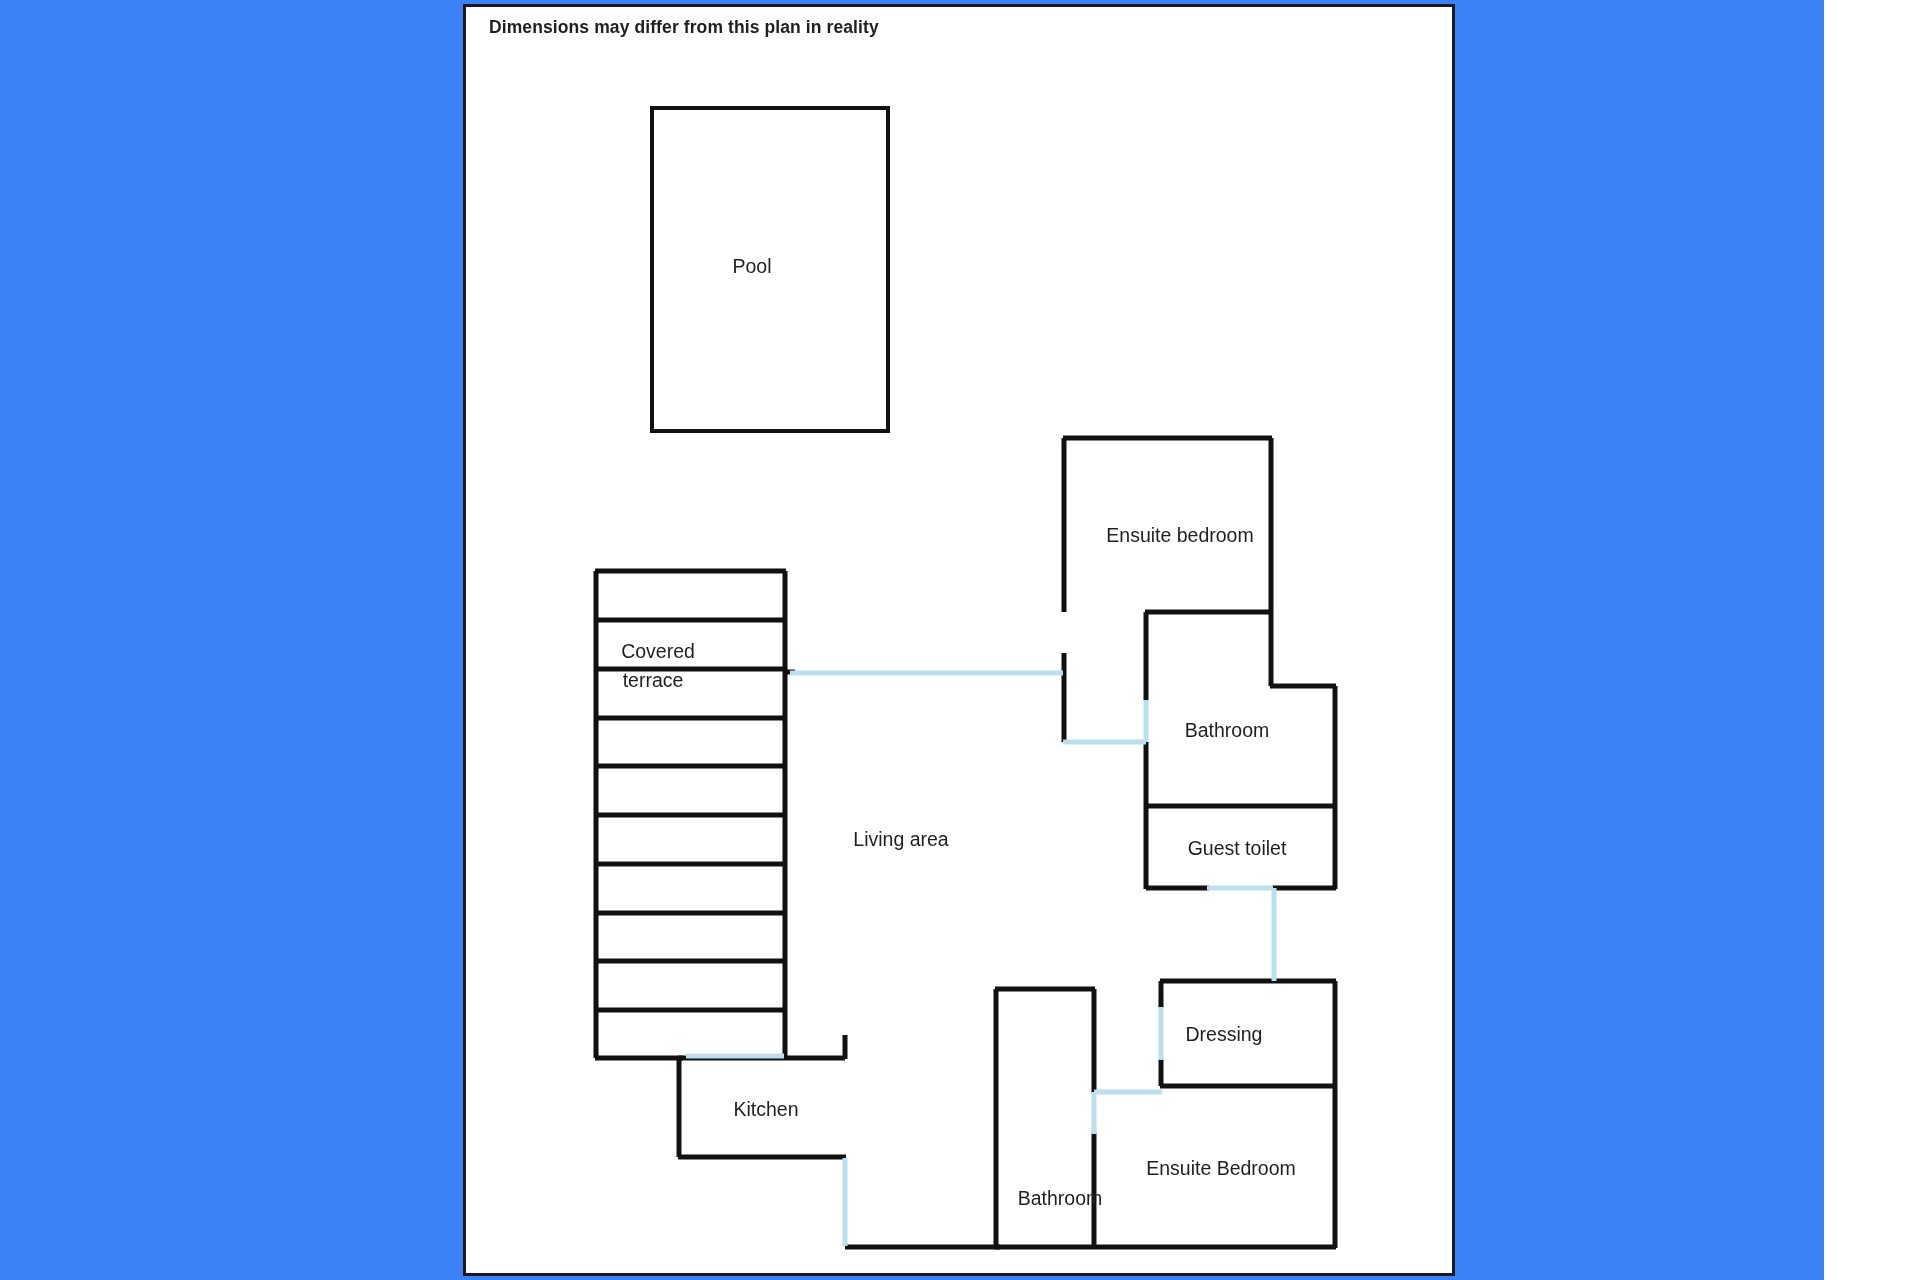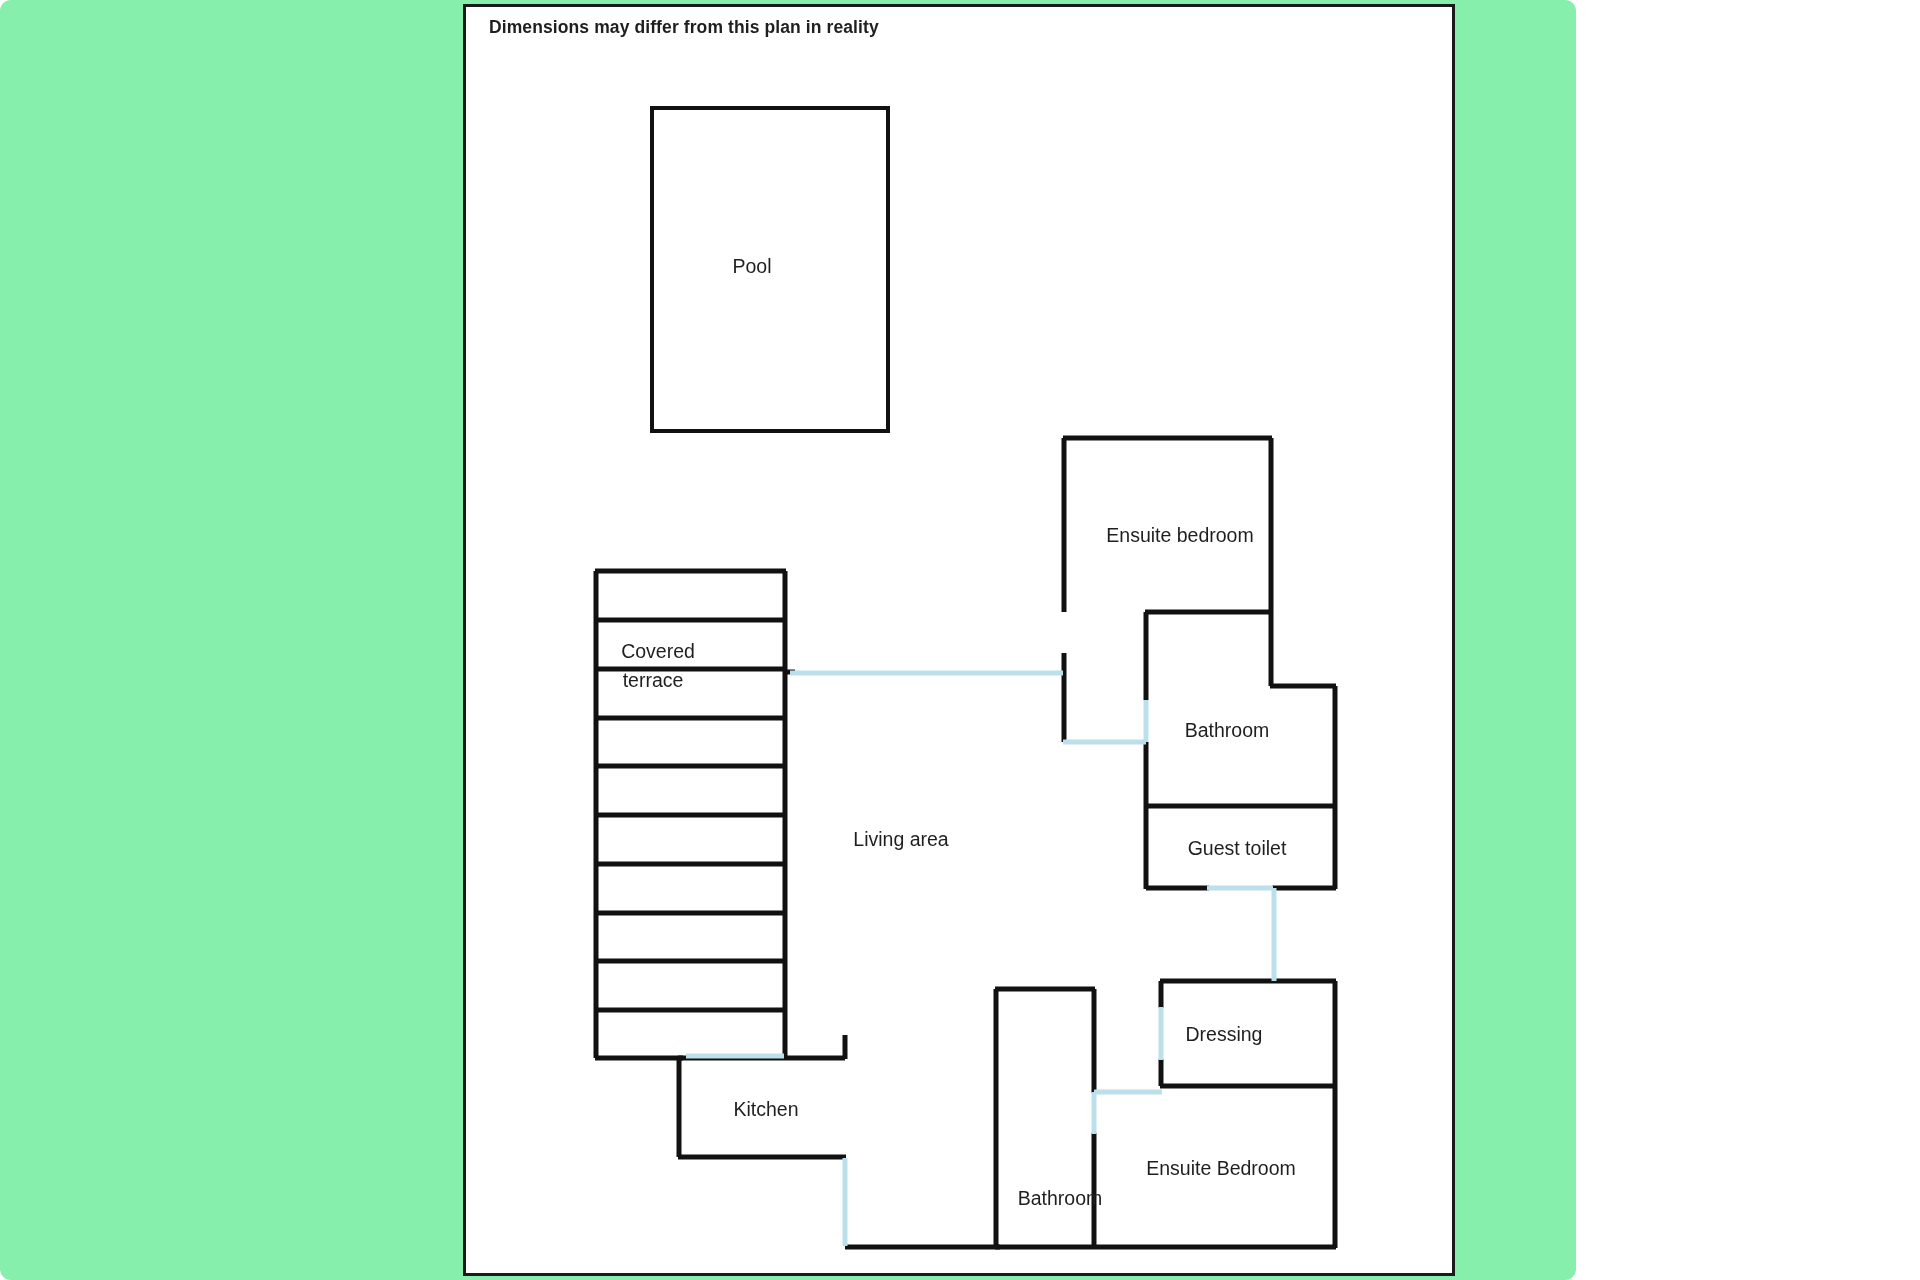--- a/index.html
+++ b/index.html
@@ -7,24 +7,23 @@
     margin: 0;
     padding: 0;
     background: #ffffff;
     width: 1920px;
     height: 1280px;
     overflow: hidden;
     font-family: "Liberation Sans", sans-serif;
   }
   #page {
     position: relative;
-    width: 1576px;
+    width: 1824px;
     height: 1280px;
-    background: #86efac;
-    border-radius: 11px;
+    background: #3b82f6;
   }
   #plan-sheet {
     position: absolute;
     left: 463px;
     top: 4px;
     width: 992px;
     height: 1272px;
     border: 3px solid #1a1a1a;
     box-sizing: border-box;
     background: #ffffff;

